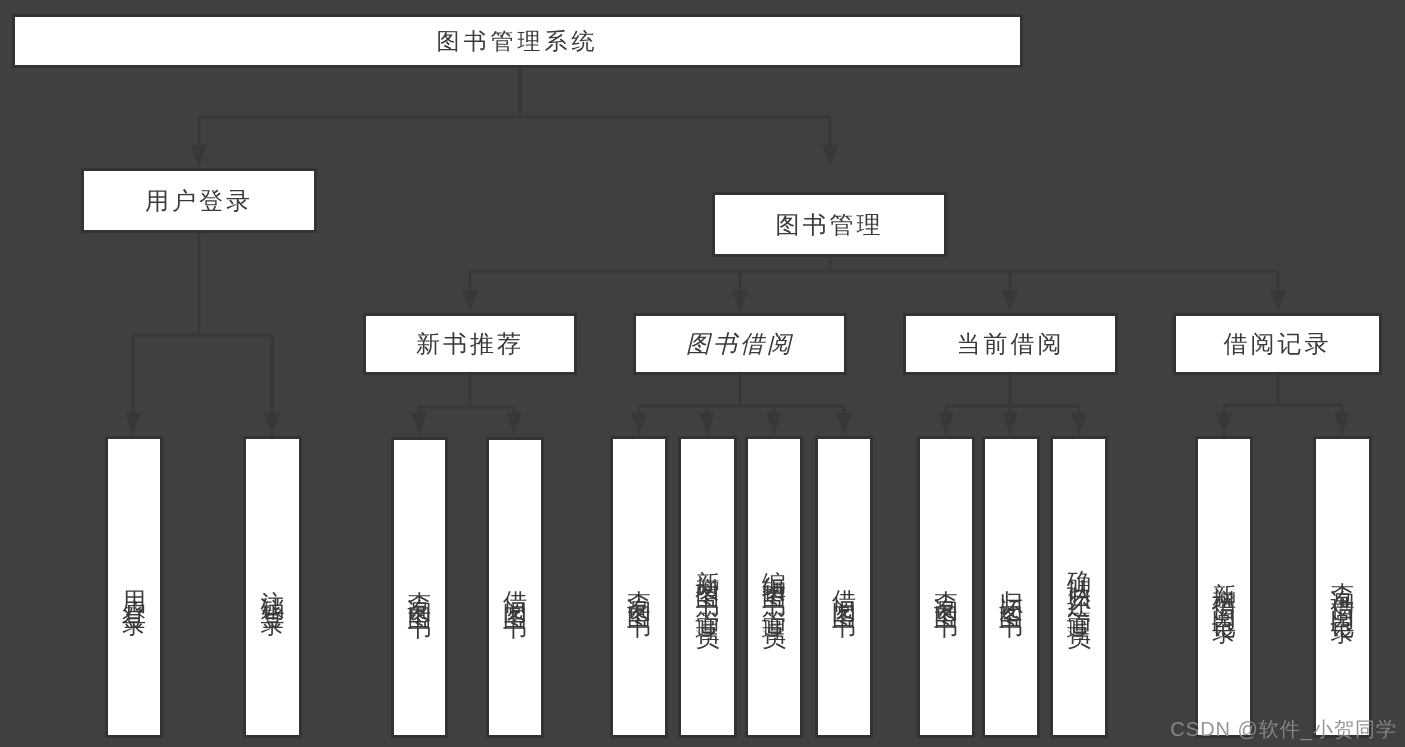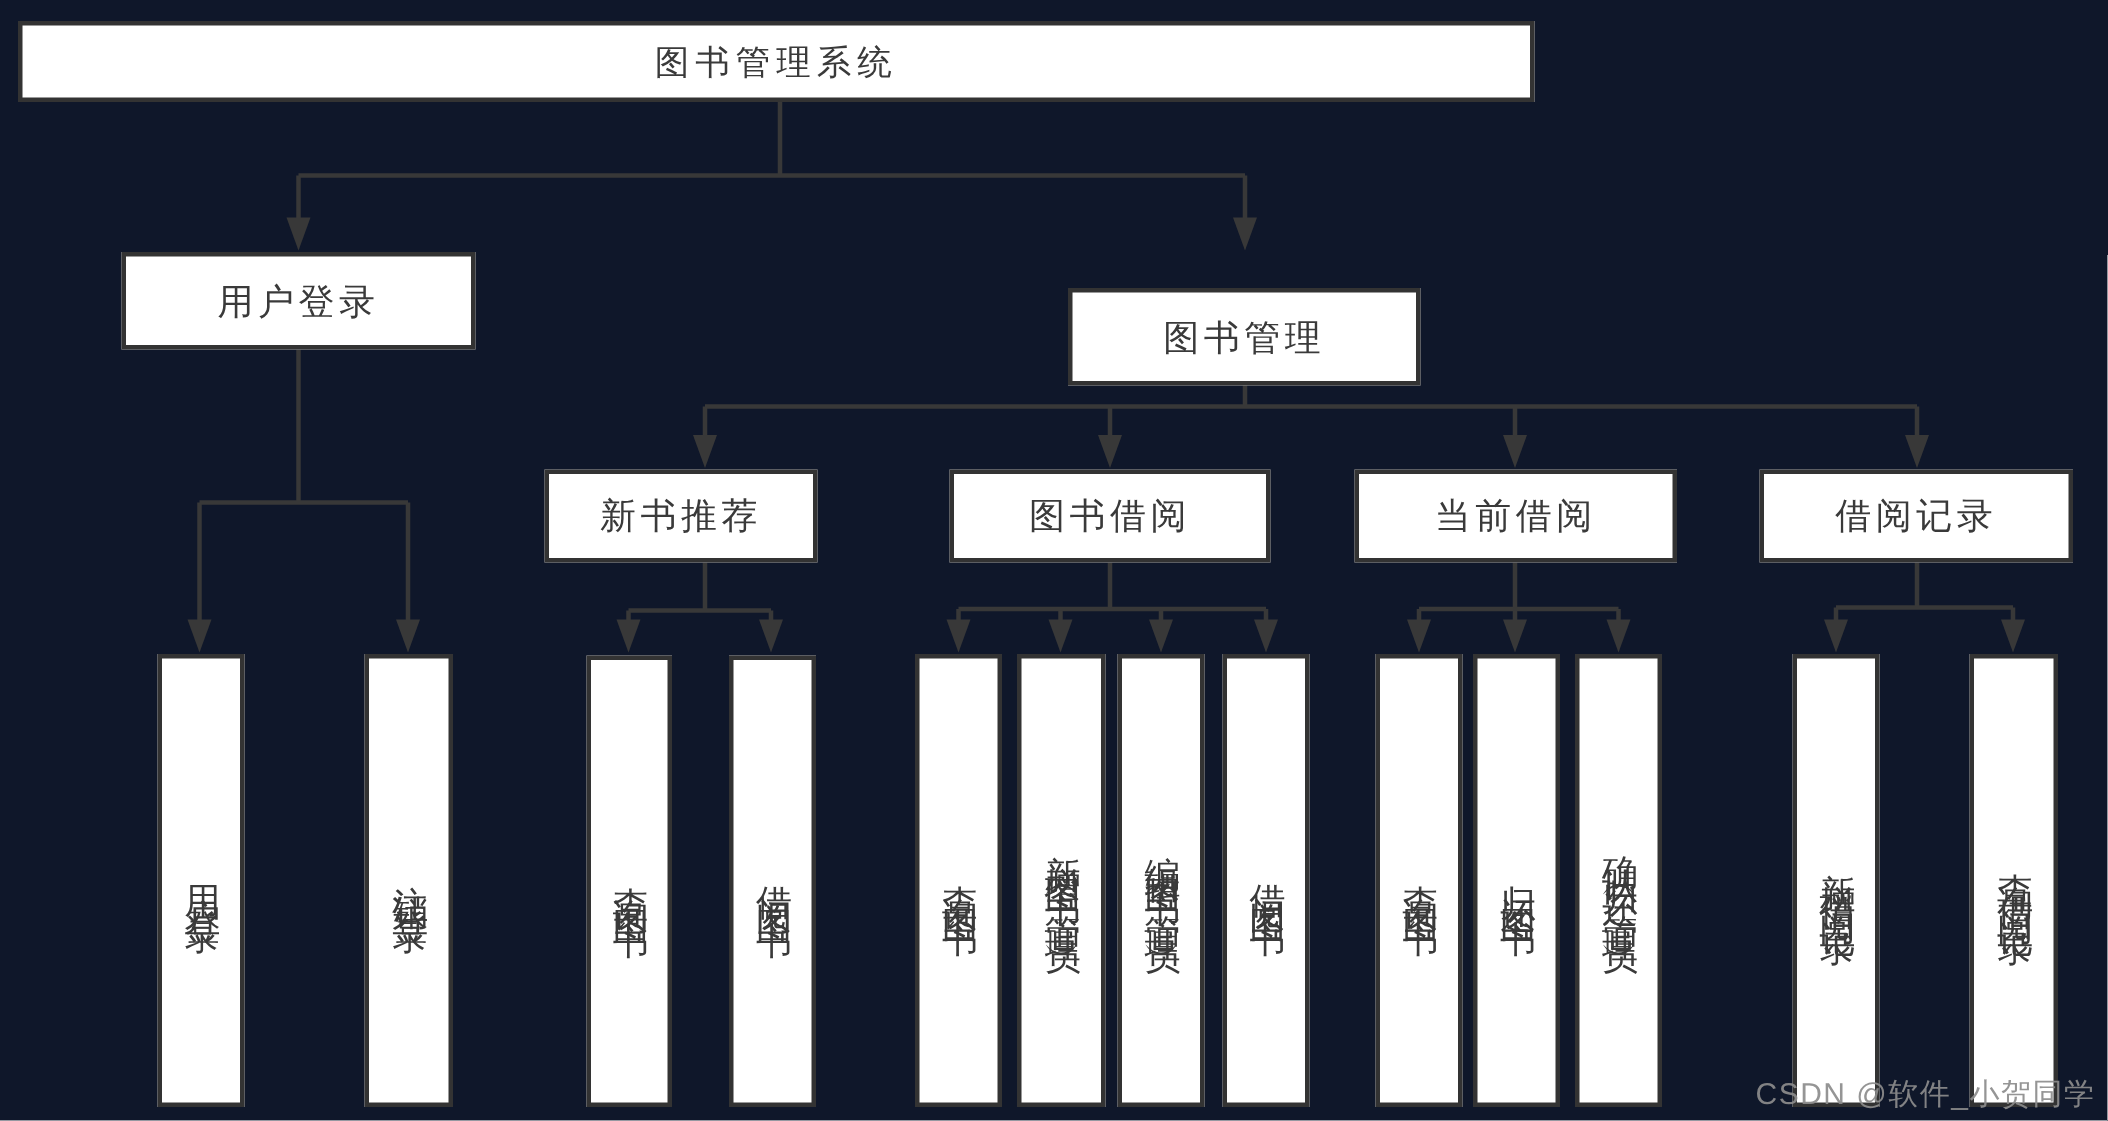--- a/index.html
+++ b/index.html
@@ -5,21 +5,21 @@
   html, body {
     margin: 0;
     padding: 0;
     background: #ffffff;
     font-family: "Liberation Sans", "DejaVu Sans", sans-serif;
   }
   .canvas {
     position: relative;
     width: 1405px;
     height: 747px;
-    background: #0f172a;
+    background: #404040;
     overflow: hidden;
   }
   .connectors {
     position: absolute;
     left: 0;
     top: 0;
     width: 1405px;
     height: 747px;
   }
   .connectors path {
@@ -119,24 +119,24 @@
     <span class="h-label">图书管理系统</span>
   </div>
 
   <div class="box" style="left:81px; top:168px; width:236px; height:65px;">
     <span class="h-label">用户登录</span>
   </div>
   <div class="box" style="left:712px; top:168px; width:235px; height:65px;margin-top:24px;">
     <span class="h-label">图书管理</span>
   </div>
 
-  <div class="box" style="left:363px; top:313px; width:182px; height:62px;">
+  <div class="box" style="left:363px; top:313px; width:214px; height:62px;">
     <span class="h-label">新书推荐</span>
   </div>
-  <div class="box" style="left:633px; top:313px; width:214px; height:62px;">
+  <div class="box" style="left:633px; top:313px; width:214px; height:62px;font-style:italic;">
     <span class="h-label">图书借阅</span>
   </div>
   <div class="box" style="left:903px; top:313px; width:215px; height:62px;">
     <span class="h-label">当前借阅</span>
   </div>
   <div class="box" style="left:1173px; top:313px; width:209px; height:62px;">
     <span class="h-label">借阅记录</span>
   </div>
 
   <div class="box leaf" style="left:105px; top:436px; width:58px; height:302px;">用户登录</div>

